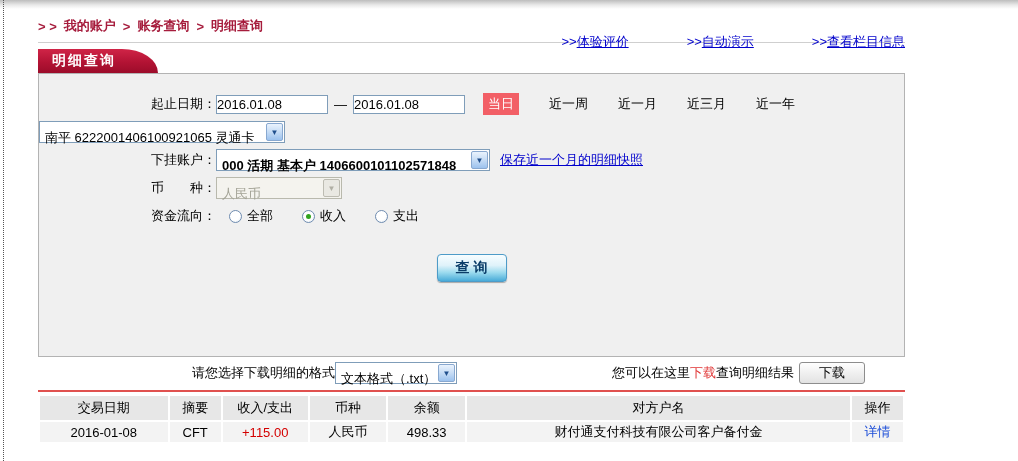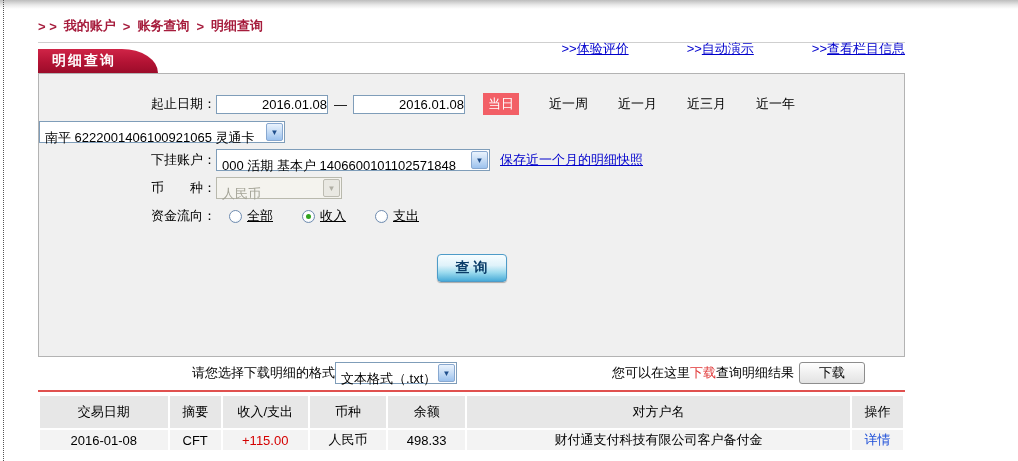--- a/index.html
+++ b/index.html
@@ -20,47 +20,47 @@
   .rule { border-top:1px solid #cfcfcf; margin-top:7px; }
 
   
   .tab-row { display:flex; align-items:flex-end; margin-top:5px; height:25px; }
   .ribbon { position:relative; height:24px; line-height:23px; padding:0 6px 0 14px;
     background:linear-gradient(180deg,#d02447 0%,#b31334 55%,#9c0c2a 100%);
     color:#fff; font-weight:bold; font-size:14px; letter-spacing:2px; }
   .ribbon::after { content:""; position:absolute; left:100%; top:0; width:36px; height:24px;
     background:linear-gradient(180deg,#d02447 0%,#b31334 55%,#9c0c2a 100%);
     border-top-right-radius:36px 24px; }
-  .top-links { margin-left:auto; display:flex; gap:58px; align-items:center; padding-bottom:15px; }
+  .top-links { margin-left:auto; display:flex; gap:58px; align-items:center; padding-bottom:22px; }
   .top-links a { color:#0000cc; text-decoration:none; cursor:pointer; white-space:nowrap; }
   .top-links a .lbl { text-decoration:underline; }
 
   
   .panel { border:1px solid #b3b3b3; background:#f0f0f0; height:284px; padding-top:16px; }
   .frow { display:flex; align-items:center; height:28px; }
   .flabel { width:177px; text-align:right; flex:none; white-space:pre; }
   .tinput { width:112px; height:19px; border:1px solid #7f9db9; background:#fff;
-    text-align:right; font-size:13px; font-family:inherit; padding:0; }
+    text-align:left; font-size:13px; font-family:inherit; padding:0; }
   .dash { margin:0 6px; }
   .badge { margin-left:18px; background:#f25f66; color:#fff; padding:2px 5px; cursor:pointer; }
   .qlink { margin-left:30px; cursor:pointer; }
 
   .xpsel { height:22px; border:1px solid #7f9db9; background:#fff; display:inline-flex;
     align-items:center; cursor:pointer; }
   .xpsel .val { flex:1; padding:12px 4px 0 5px; white-space:nowrap; overflow:hidden; }
   .xpsel .arw { width:17px; align-self:stretch; margin:1px; flex:none;
     background:linear-gradient(180deg,#eaf3fd 0%,#c6dcf5 50%,#9cc2ee 100%);
     border:1px solid #88a8d0; border-radius:2px; display:flex; align-items:center;
     justify-content:center; color:#1f4e8c; font-size:8px; }
   .xpsel.disabled { background:#f4f3ee; border-color:#b9b9ad; color:#a3a396; cursor:default; }
   .xpsel.disabled .arw { background:#e9e8e2; border-color:#bdbcb2; color:#b0afa4; }
-  .w-account { width:246px; } .w-sub { width:274px; } .w-cur { width:126px; } .w-fmt { width:122px; }
+  .w-account { width:246px; } .w-sub { width:274px;font-weight:bold; } .w-cur { width:126px; } .w-fmt { width:122px; }
   .snap-link { margin-left:10px; color:#0000cc; text-decoration:underline; cursor:pointer; }
 
-  .radio-opt { display:inline-flex; align-items:center; gap:5px; cursor:pointer;text-decoration:underline; }
+  .radio-opt { display:inline-flex; align-items:center; gap:5px; cursor:pointer; }
   .opt0 { margin-left:13px; } .opt1,.opt2 { margin-left:29px; }
   .radio { width:13px; height:13px; border:1px solid #6f8cb0; border-radius:50%;
     background:radial-gradient(circle at 40% 35%,#ffffff 55%,#dde6f0); position:relative; flex:none; }
   .radio.checked::after { content:""; position:absolute; left:3px; top:3px; width:5px; height:5px;
     border-radius:50%; background:#31a41f; }
 
   .query-btn-row { display:flex; justify-content:center; margin-top:24px; }
   .query-btn { width:70px; height:28px; border:1px solid #4d9bc8; border-radius:4px;
     background:linear-gradient(180deg,#f7fdff 0%,#dff2fa 40%,#9adaee 68%,#49abd8 100%);
     color:#0a3c68; font-weight:bold; font-size:14px; font-family:Liberation Sans, sans-serif; cursor:pointer;
@@ -71,21 +71,21 @@
   .dl-left { margin-left:154px; display:flex; align-items:center; }
   .dl-right { margin-left:auto; margin-right:40px; display:flex; align-items:center; }
   .dl-em { color:#e03434; }
   .dl-btn { width:66px; height:22px; margin-left:5px; border:1px solid #8d8d8d; border-radius:3px;
     background:linear-gradient(180deg,#fefefe 0%,#e2e2e2 100%); font-size:13px;
     font-family:inherit; cursor:pointer; }
 
   
   .redline { border-top:2px solid #e0514f; margin-top:5px; }
   table.grid { width:100%; border-collapse:separate; border-spacing:2px; margin-top:2px; }
-  .grid th { background:#e7e7e7; font-weight:normal; height:32px; text-align:center; padding:0 2px; }
+  .grid th { background:#e7e7e7; font-weight:normal; height:24px; text-align:center; padding:0 2px; }
   .grid td { background:#f3f3f3; height:20px; text-align:center; padding:0 2px; }
   .amount { color:#d40000; }
   .grid a { color:#1d4ed8; cursor:pointer; }
 
   
   .notes { margin-top:42px; }
   .notes-head { display:flex; align-items:center; padding-left:2px; }
   .arr { font-size:9px; line-height:1; margin-right:2px; }
   .arr.pink { color:#f0909e; } .arr.dark { color:#a60e2e; }
   .notes-title { margin-left:10px; color:#000000; font-weight:bold;margin-top:36px; }

